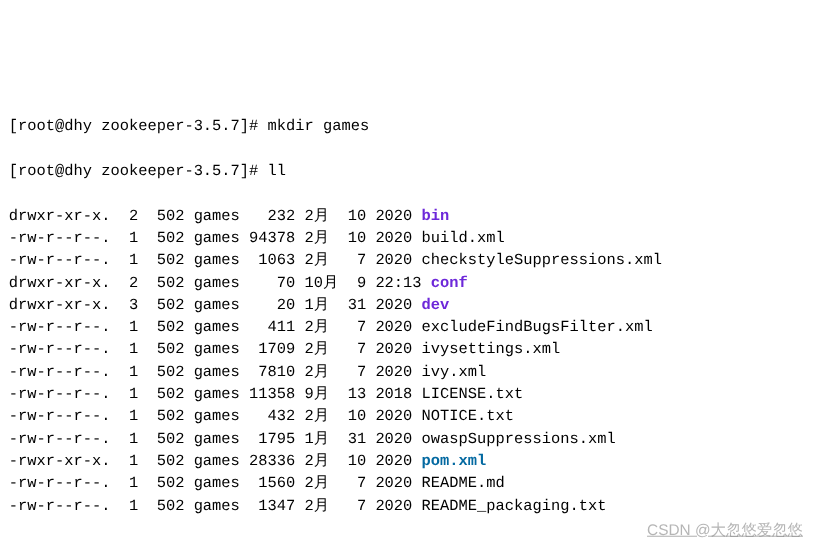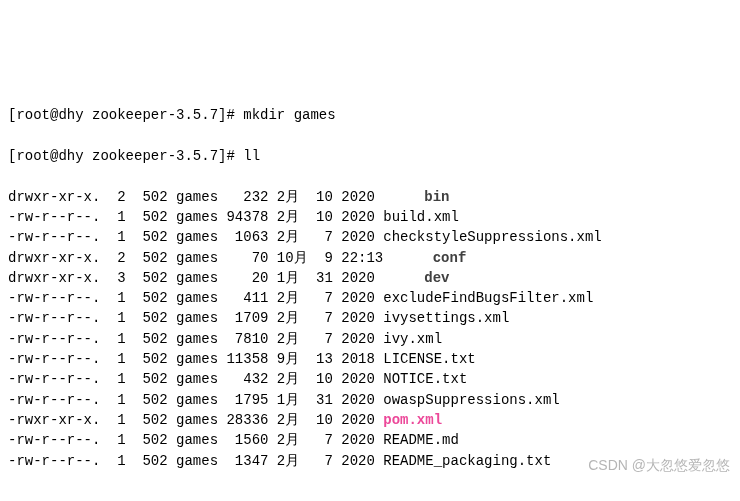--- a/index.html
+++ b/index.html
@@ -5,30 +5,31 @@
     body {
       margin: 0;
       padding: 4px 8px;
       font-family: 'Courier New', monospace;
       font-size: 14px;
       line-height: 1.45;
       background: #fff;
       color: #000;
       white-space: pre;
     }
-    .dir { color: #404040; font-weight: bold; margin-left: 41px; }
-    .exec { color: #ec4899; font-weight: bold; }
+    .dir { color: #6d28d9; font-weight: bold; }
+    .exec { color: #0369a1; font-weight: bold; }
     .watermark {
       position: fixed;
       right: 10px;
-      bottom: 26px;
+      bottom: 10px;
       color: rgba(120,120,120,0.55);
       font-family: sans-serif;
       font-size: 14px;
       pointer-events: none;
+      text-decoration: underline;
     }
     .row { display: block; }
   </style>
 </head>
 <body>
 
 
 
 <div>
 <span class="row"><span>[root@dhy zookeeper-3.5.7]#</span> <span>mkdir games</span></span>

